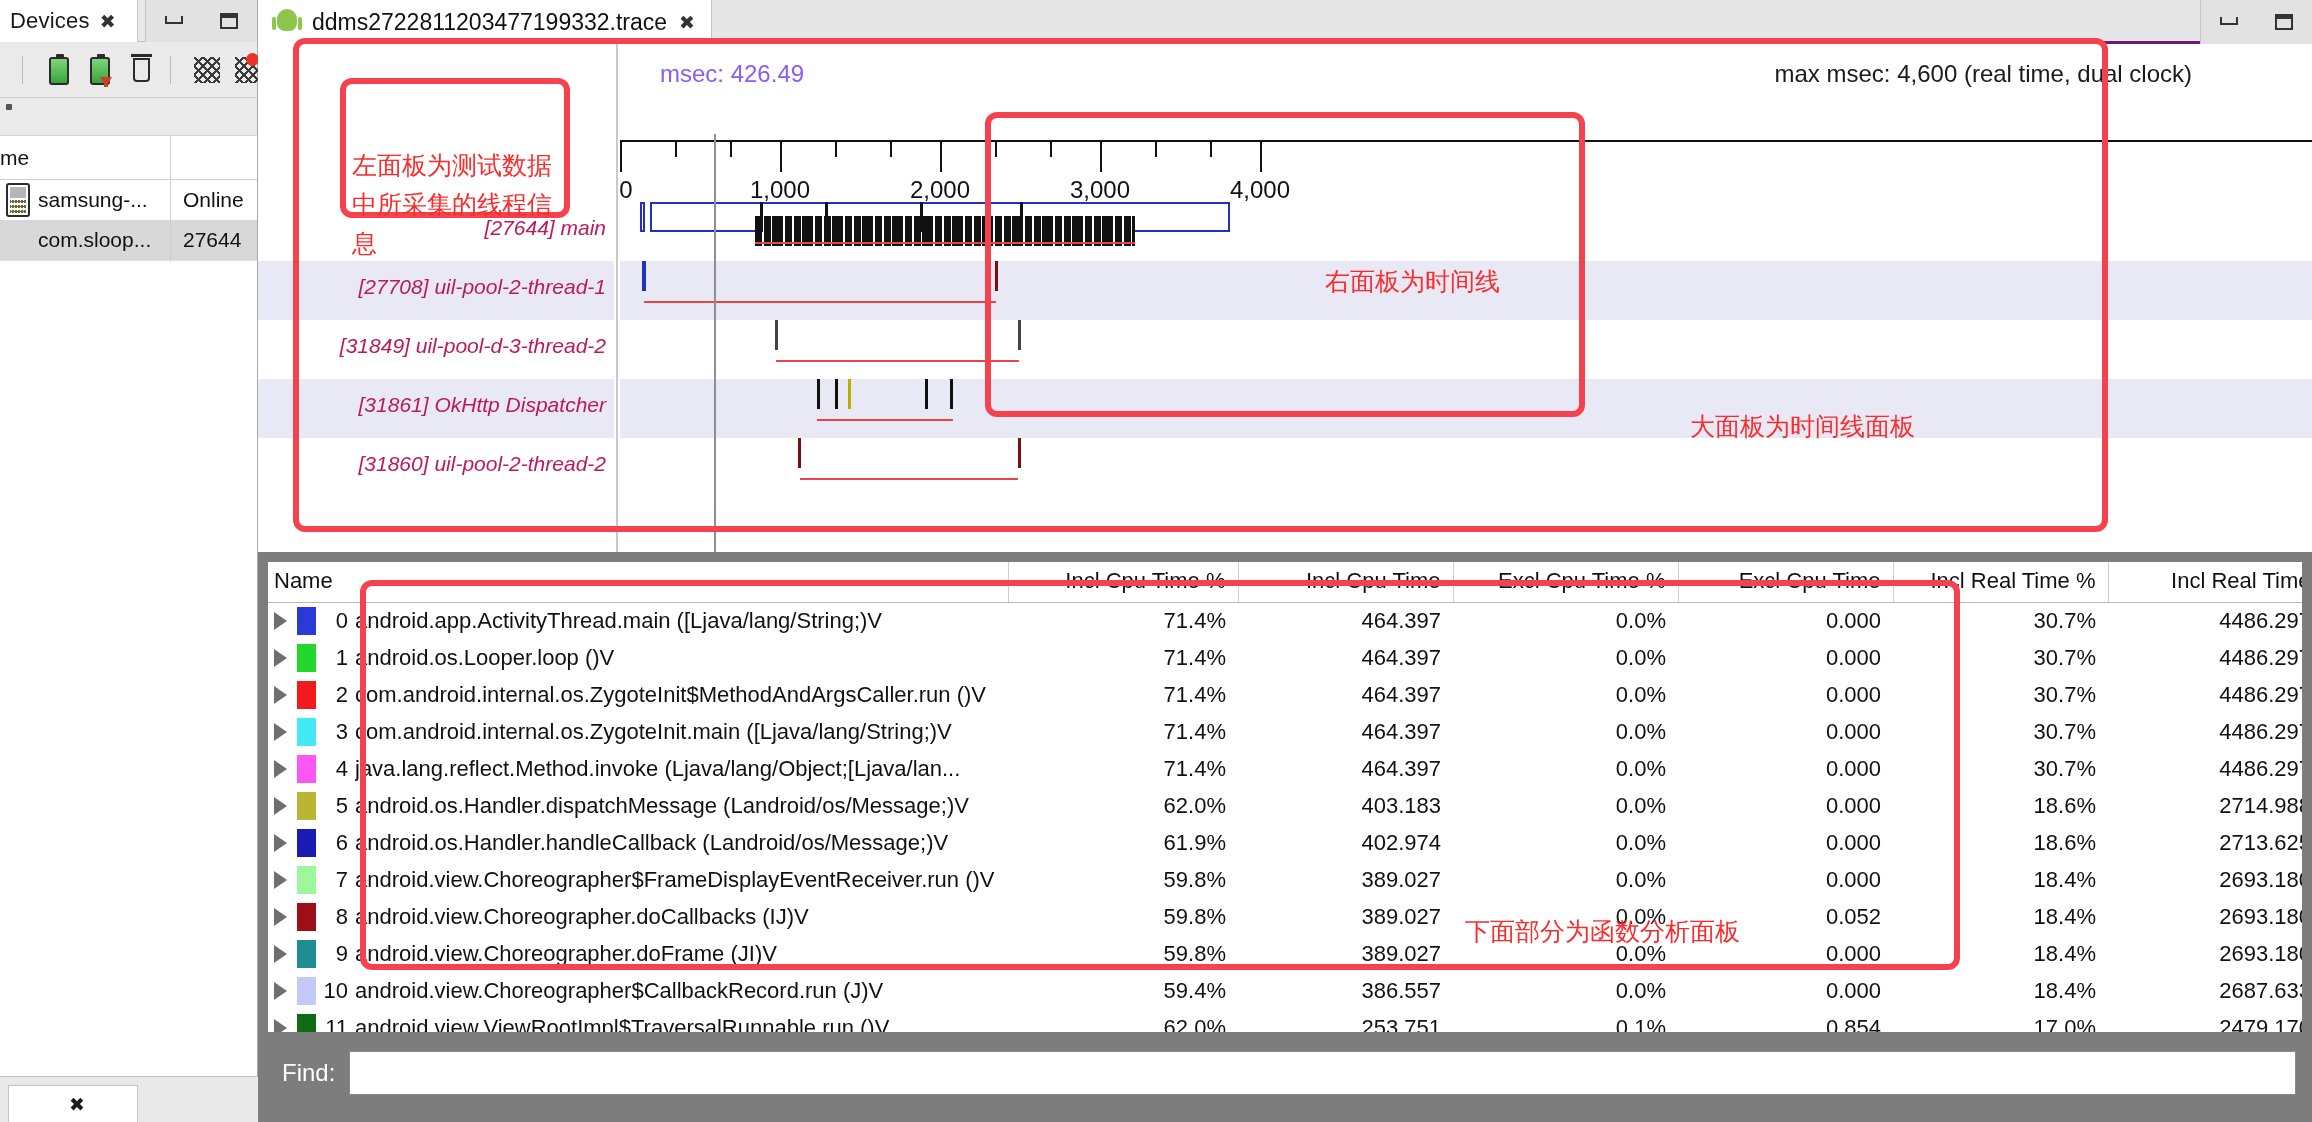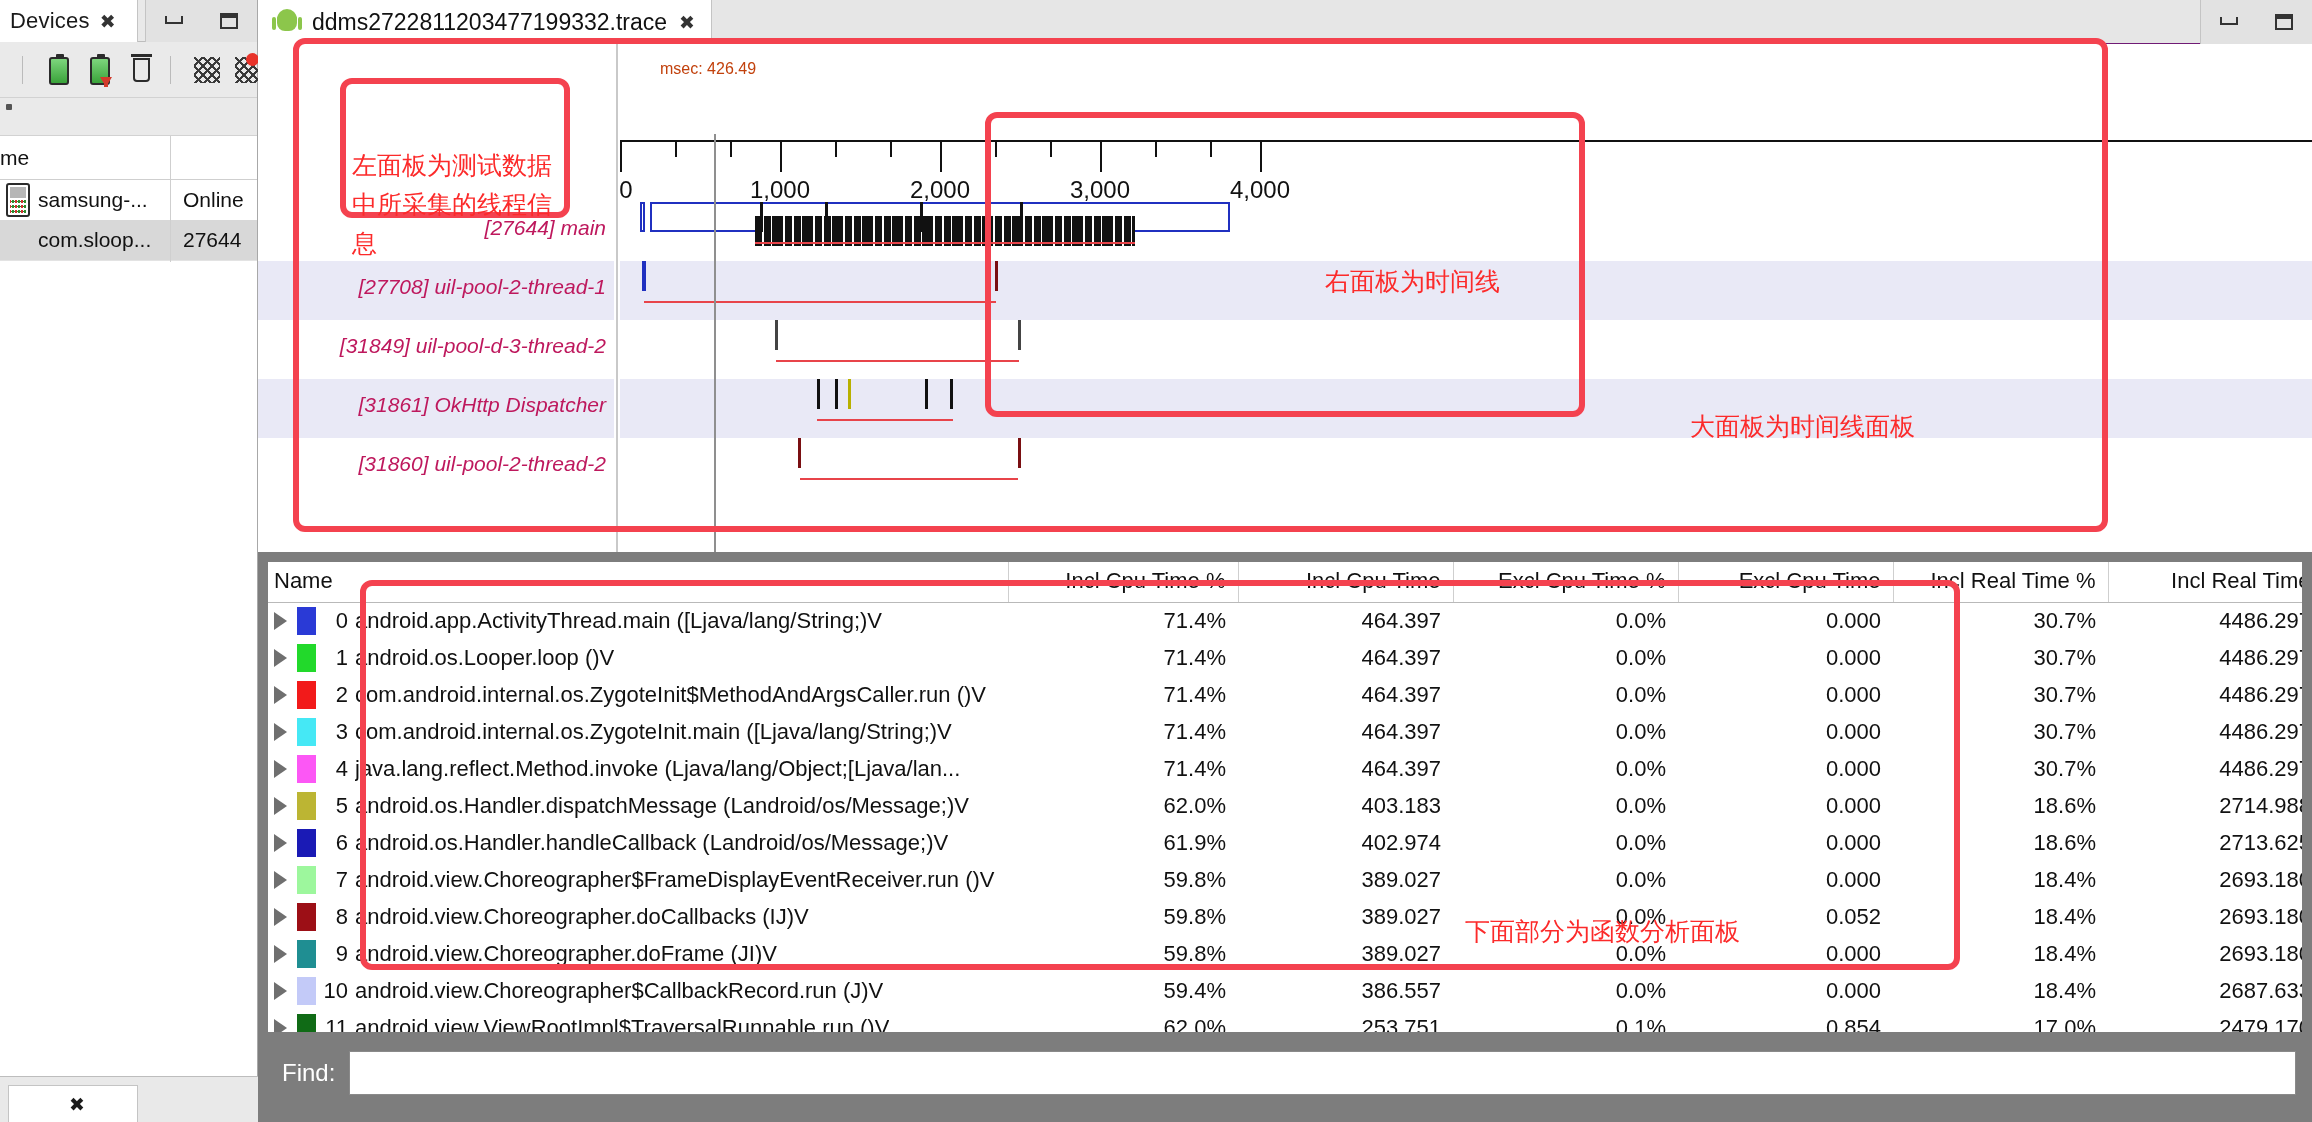--- a/index.html
+++ b/index.html
@@ -83,21 +83,21 @@
     position:absolute; left:0; bottom:0; width:258px; height:46px;
     background:#e9e9e9; border-top:1px solid #bdbdbd;
   }
   .dev-bottom-inner { position:absolute; left:8px; top:8px; width:130px; height:38px;
     background:#ffffff; border:1px solid #c4c4c4; border-bottom:none;
     display:flex; align-items:center; justify-content:center; gap:8px; font-size:19px; color:#1a1a1a; }
 
   
   #main { position:absolute; left:258px; top:0; width:2054px; height:1122px; background:#fff; }
 
-  .trace-tabbar { height:44px; background:#e6e6e6; position:relative; border-bottom:1px solid #701a75; }
+  .trace-tabbar { height:44px; background:#e6e6e6; position:relative; border-bottom:3px solid #701a75; }
   .trace-tab {
     position:absolute; left:0; top:0; height:44px; background:#fff;
     display:flex; align-items:center; gap:12px; padding:0 16px;
     border-right:1px solid #c4c4c4;
   }
   .droid { width:26px; height:26px; position:relative; }
   .droid-body { position:absolute; left:3px; top:7px; width:20px; height:15px; background:#8cc64b; border-radius:2px 2px 8px 8px; }
   .droid-head { position:absolute; left:3px; top:0px; width:20px; height:10px; background:#8cc64b; border-radius:10px 10px 0 0; }
   .droid-arm { position:absolute; top:8px; width:4px; height:13px; background:#8cc64b; border-radius:2px; }
   .droid-arm.l { left:-2px; } .droid-arm.r { right:-2px; }
@@ -105,21 +105,21 @@
   .trace-close { font-size:19px; color:#333; }
   .trace-win-btns { position:absolute; right:0; top:0; height:44px; width:112px;
     background:#e2e2e2; border-left:1px solid #c4c4c4; display:flex; align-items:center; justify-content:space-around; }
 
   
   #timeline { position:absolute; left:0; top:44px; width:2054px; height:508px; background:#fff; }
   .tl-label-col { position:absolute; left:0; top:0; width:360px; height:508px;
                   background:#fff; border-right:2px solid #c9c9c9; }
   .tl-label-col-inner{position:absolute;left:0;top:0;right:2px;bottom:0;}
   .tl-plot { position:absolute; left:362px; top:0; right:0; bottom:0; }
-  .tl-msec { position:absolute; left:40px; top:16px; font-size:16px; color:#c2410c; }
+  .tl-msec { position:absolute; left:40px; top:16px; font-size:24px; color:#8b5cf6; }
   .tl-maxmsec { position:absolute; right:120px; top:16px; font-size:24px; color:#1a1a1a; white-space:nowrap; }
 
   .ruler { position:absolute; left:0; top:96px; right:0; height:30px; border-top:2px solid #111; }
   .ruler .hline { position:absolute; left:0; right:0; top:-2px; height:2px; background:#111; }
   .tick { position:absolute; top:0; width:2px; background:#111; }
   .tick.major { height:30px; }
   .tick.minor { height:15px; }
   .ruler-lbl { position:absolute; top:34px; font-size:24px; color:#111; transform:translateX(-50%); }
 
   .thread-rows { position:absolute; left:0; top:158px; right:0; }
@@ -276,20 +276,21 @@
             </div>
             <div class="thread-row">
               <span class="thread-label">[31860] uil-pool-2-thread-2</span>
             </div>
           </div>
         </div>
       </div>
 
       <div class="tl-plot">
         <span class="tl-msec">msec: 426.49</span>
+        <span class="tl-maxmsec">max msec: 4,600 (real time, dual clock)</span>
 
         <div class="ruler">
           <span class="hline"></span>
           <span class="tick major" style="left:0px"></span>
           <span class="tick minor" style="left:55px"></span>
           <span class="tick minor" style="left:110px"></span>
           <span class="tick major" style="left:160px"></span>
           <span class="tick minor" style="left:215px"></span>
           <span class="tick minor" style="left:270px"></span>
           <span class="tick major" style="left:320px"></span>

